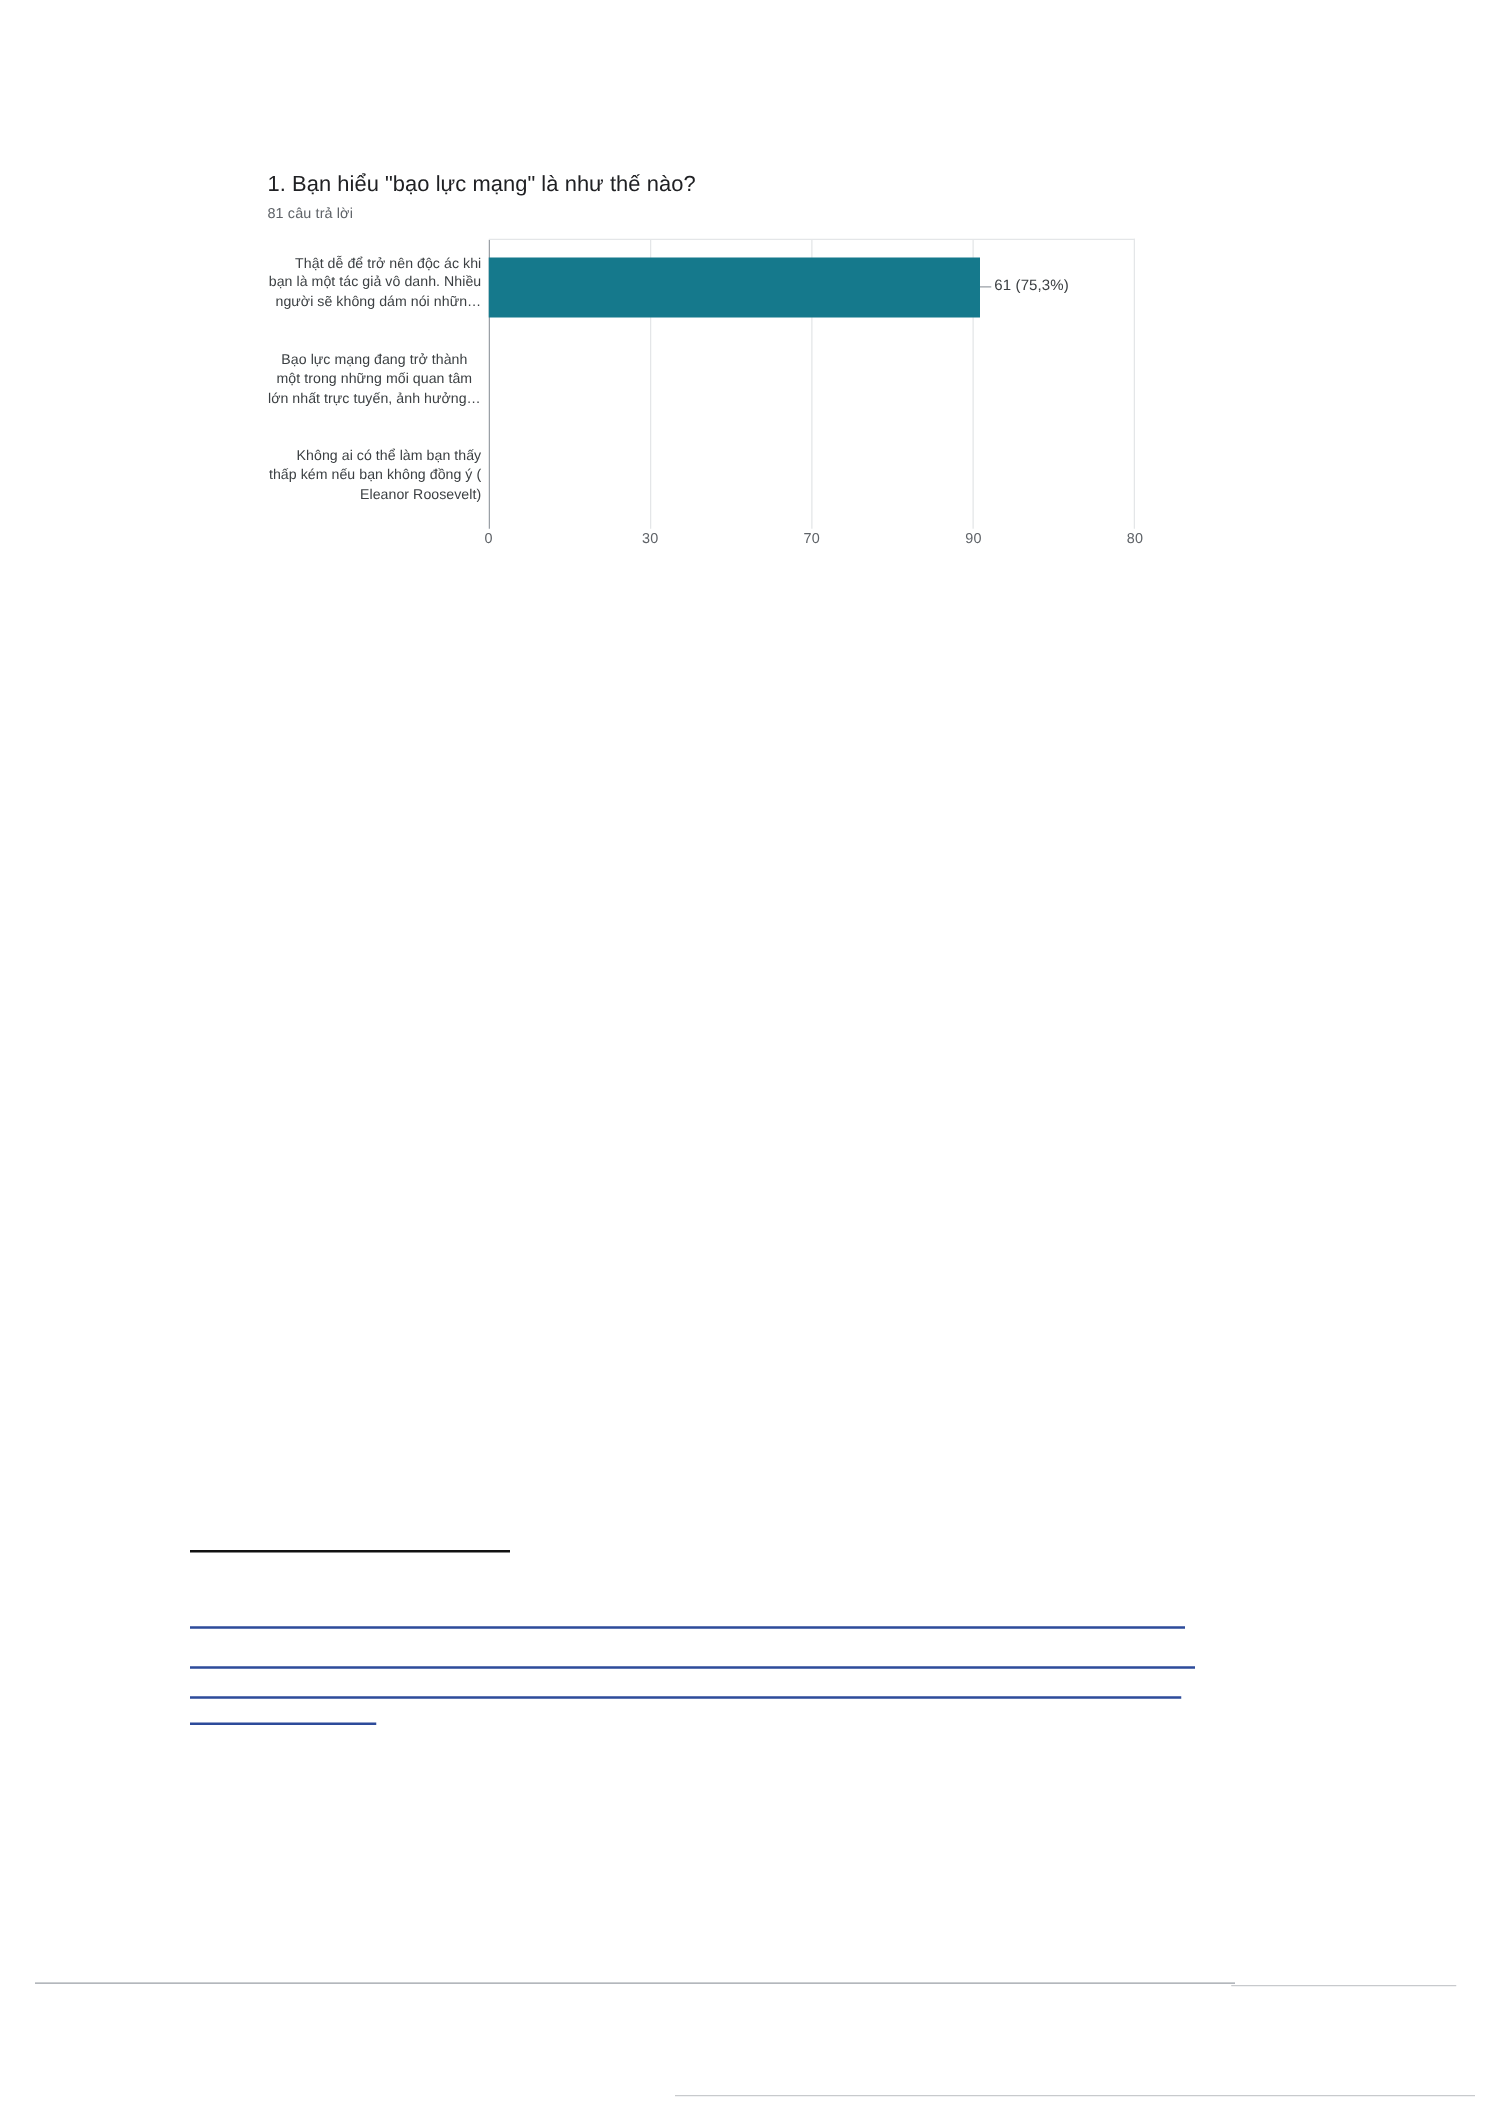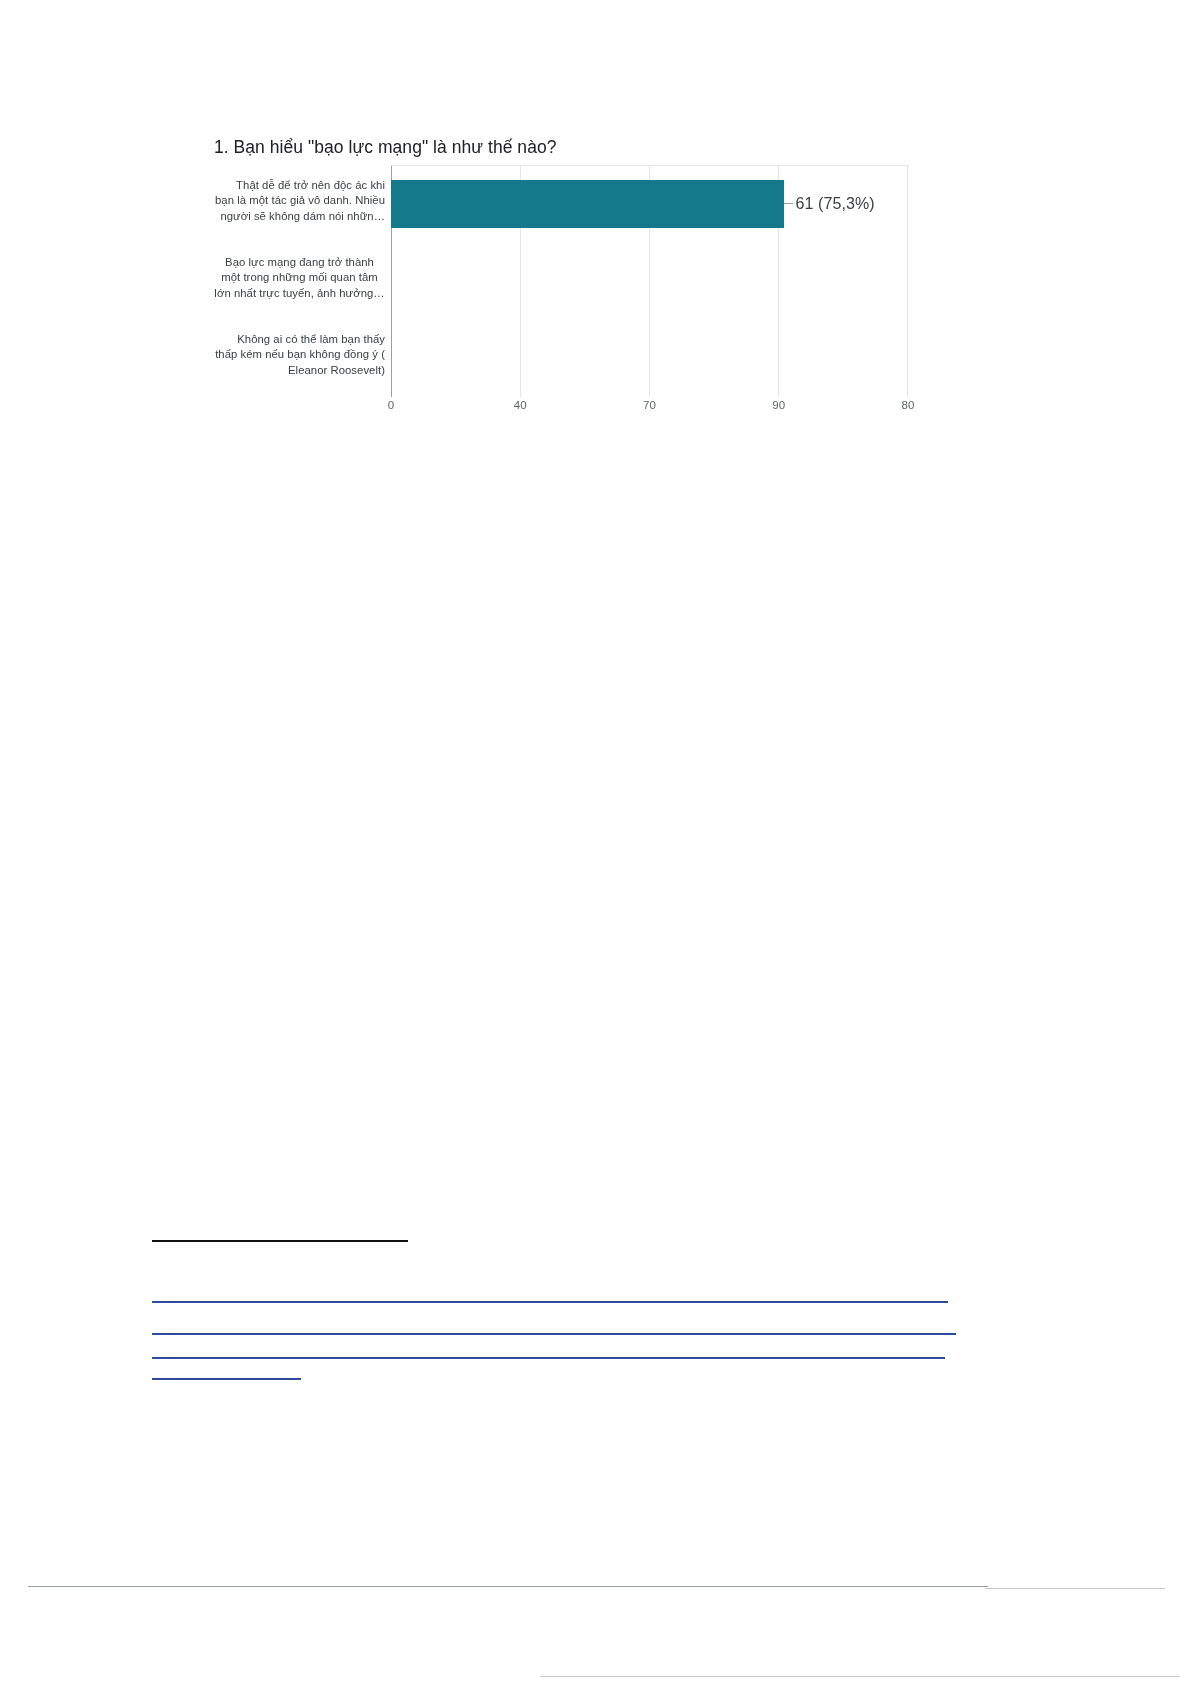--- a/index.html
+++ b/index.html
@@ -133,21 +133,21 @@
     position: absolute;
     top: 37px;
     height: 1px;
     width: 9px;
     background: #9aa0a6;
   }
 
   .bar-value {
     position: absolute;
     top: 29px;
-    font-size: 16px;
+    font-size: 12px;
     color: #3c4043;
     white-space: nowrap;
     letter-spacing: 0.1px;
   }
 
   
   .cat-label {
     position: absolute;
     right: 6px;
     width: 171px;
@@ -226,20 +226,21 @@
 </style>
 </head>
 <body>
 
 <div class="page">
 
   <div class="chart-block">
 
     <h2 class="chart-title">1. Bạn hiểu "bạo lực mạng" là như thế nào?</h2>
 
+    <div class="chart-subtitle">81 câu trả lời</div>
 
     <div class="plot-wrap">
 
       <div class="label-col">
         <div class="cat-label c0">Thật dễ để trở nên độc ác khi
 bạn là một tác giả vô danh. Nhiều
 người sẽ không dám nói nhữn…</div>
         <div class="cat-label c1">Bạo lực mạng đang trở thành
 một trong những mối quan tâm
 lớn nhất trực tuyến, ảnh hưởng…</div>
@@ -260,21 +261,21 @@
           <div class="bar" style="width:76.25%"></div>
           <div class="bar-leader" style="left:76.25%"></div>
           <div class="bar-value" style="left:calc(76.25% + 11px)">61 (75,3%)</div>
         </div>
 
 
       </div>
 
       <div class="axis-tick-row">
         <span class="tick-label" style="left:0%">0</span>
-        <span class="tick-label" style="left:25%">40</span>
+        <span class="tick-label" style="left:25%">30</span>
         <span class="tick-label" style="left:50%">70</span>
         <span class="tick-label" style="left:75%">90</span>
         <span class="tick-label" style="left:100%">80</span>
       </div>
 
     </div>
   </div>
 
   <div class="artifact rule-dark"></div>
   <div class="artifact rule-blue1"></div>

